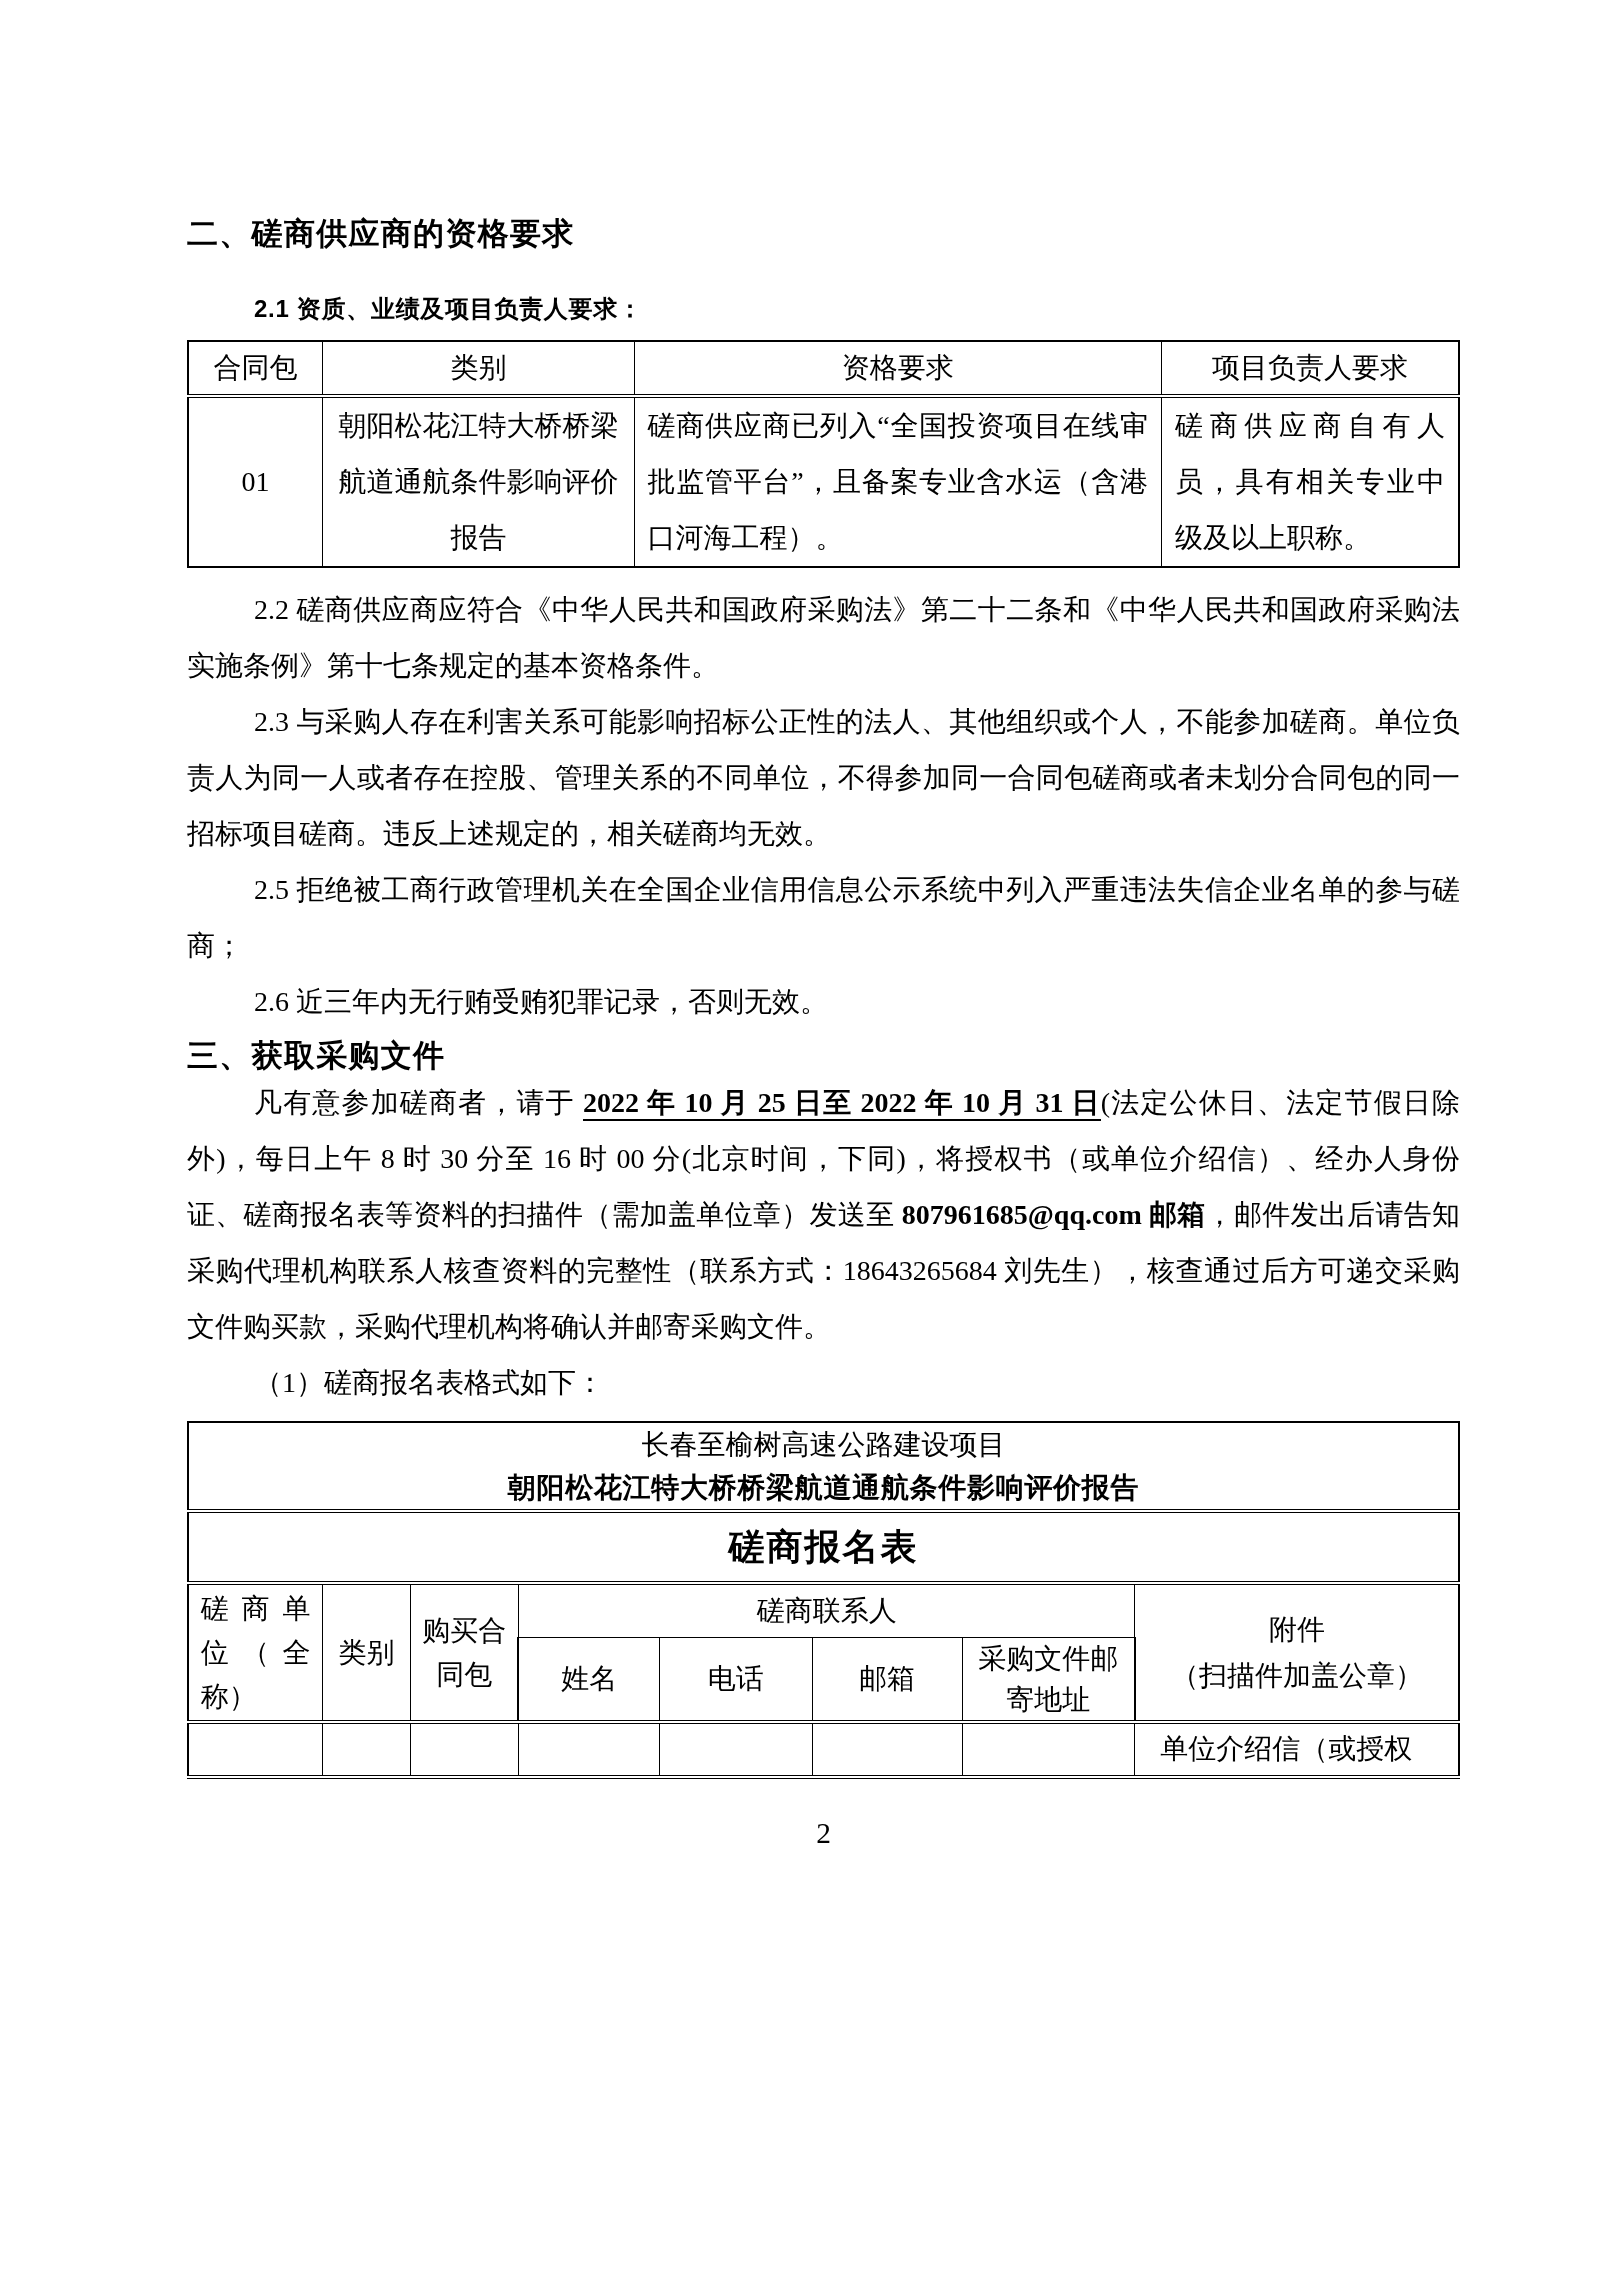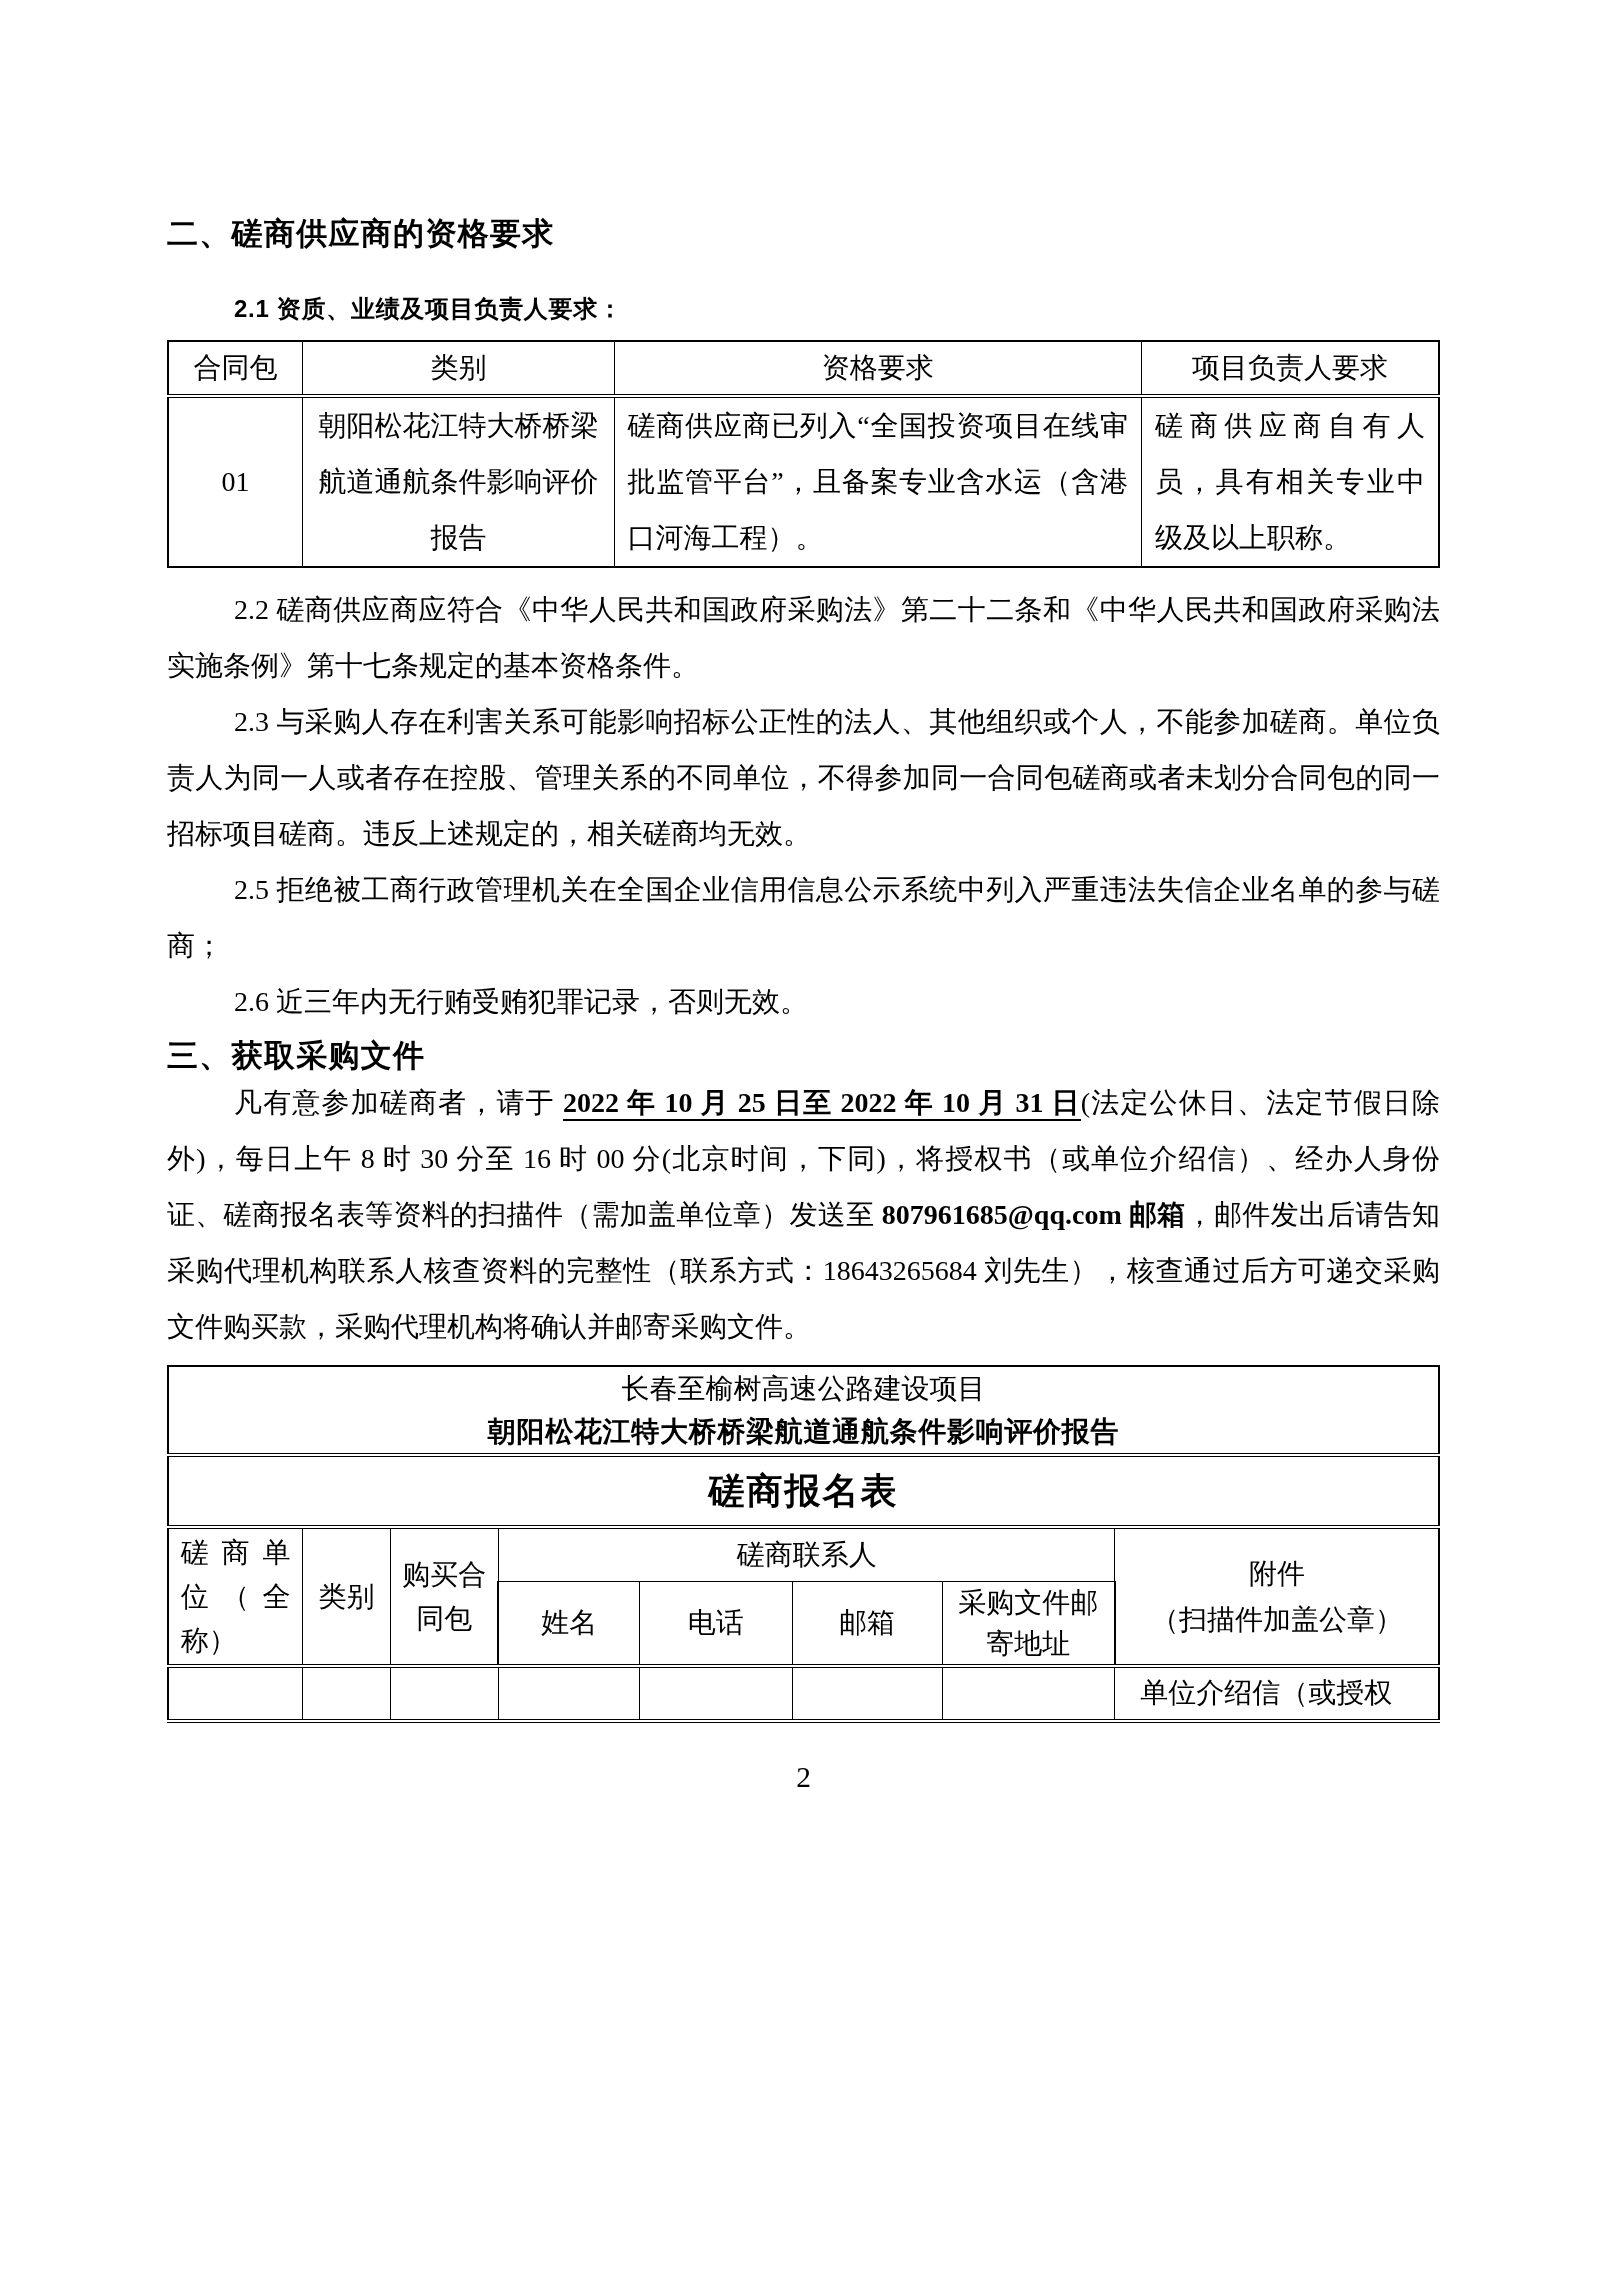--- a/index.html
+++ b/index.html
@@ -4,21 +4,21 @@
 <style>
   * { margin:0; padding:0; box-sizing:border-box; }
   html,body { background:#ffffff; }
   body {
     width:1623px; height:2295px;
     color:#000;
     font-family:"Liberation Serif","DejaVu Serif",serif;
     position:relative; overflow:hidden;
   }
   .page { position:relative; width:1623px; height:2295px; background:#fff; }
-  .content { position:absolute; left:167px; top:0; width:1273px; }
+  .content { position:absolute; left:187px; top:0; width:1273px; }
 
   
   .sec-heading {
     font-family:"Liberation Sans","DejaVu Sans",sans-serif;
     font-weight:bold; font-size:31px; line-height:38px;
     letter-spacing:1.3px;
   }
   .sec2-heading { margin-top:215px; }
   .sec3-heading { margin-top:6.5px; }
   .sub-heading {
@@ -144,20 +144,21 @@
     <p class="body-p p-first">2.2 磋商供应商应符合《中华人民共和国政府采购法》第二十二条和《中华人民共和国政府采购法实施条例》第十七条规定的基本资格条件。</p>
     <p class="body-p">2.3 与采购人存在利害关系可能影响招标公正性的法人、其他组织或个人，不能参加磋商。单位负责人为同一人或者存在控股、管理关系的不同单位，不得参加同一合同包磋商或者未划分合同包的同一招标项目磋商。违反上述规定的，相关磋商均无效。</p>
     <p class="body-p">2.5 拒绝被工商行政管理机关在全国企业信用信息公示系统中列入严重违法失信企业名单的参与磋商；</p>
     <p class="body-p">2.6 近三年内无行贿受贿犯罪记录，否则无效。</p>
 
     <div class="sec-heading sec3-heading">三、获取采购文件</div>
 
 
     <p class="body-p"><span>凡有意参加磋商者，请于 </span><span class="bold-u">2022 年 10 月 25 日至 2022 年 10 月 31 日</span><span>(法定公休日、法定节假日除外)，每日上午 8 时 30 分至 16 时 00 分(北京时间，下同)，将授权书（或单位介绍信）、经办人身份证、磋商报名表等资料的扫描件（需加盖单位章）发送至 </span><span class="bold">807961685@qq.com 邮箱</span><span>，邮件发出后请告知采购代理机构联系人核查资料的完整性（联系方式：18643265684 刘先生），核查通过后方可递交采购文件购买款，采购代理机构将确认并邮寄采购文件。</span></p>
 
+    <p class="item-p">（1）磋商报名表格式如下：</p>
 
     <table class="t2">
       <colgroup>
         <col style="width:10.6%">
         <col style="width:6.9%">
         <col style="width:8.5%">
         <col style="width:11.1%">
         <col style="width:12.0%">
         <col style="width:11.8%">
         <col style="width:13.6%">

